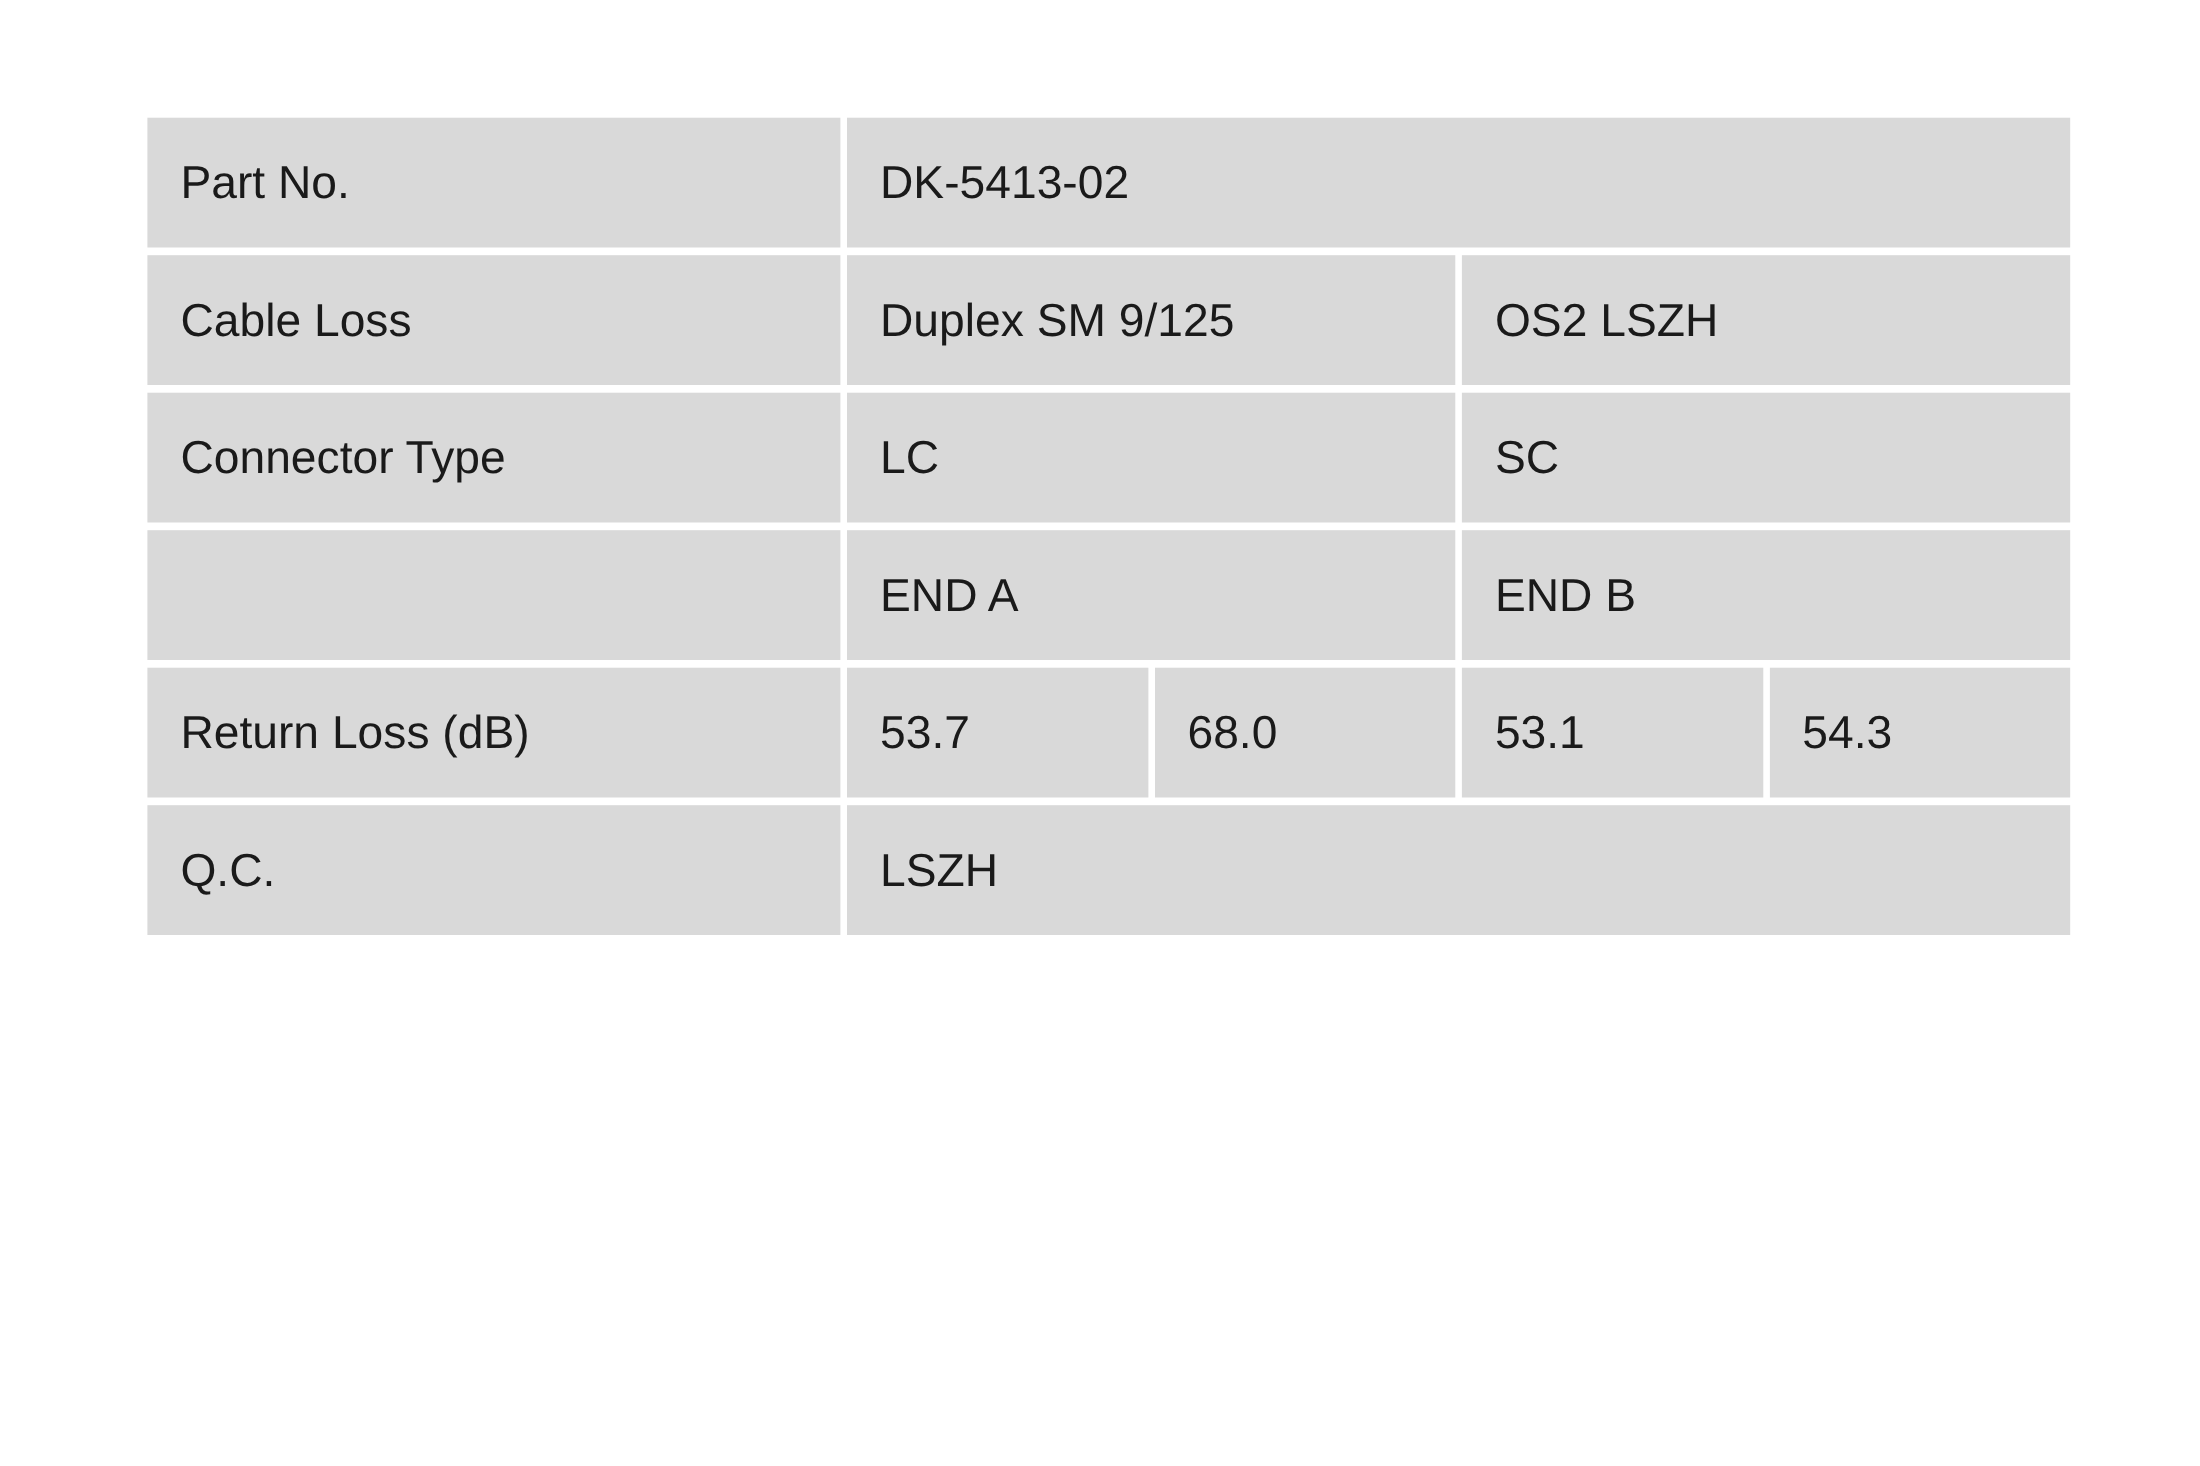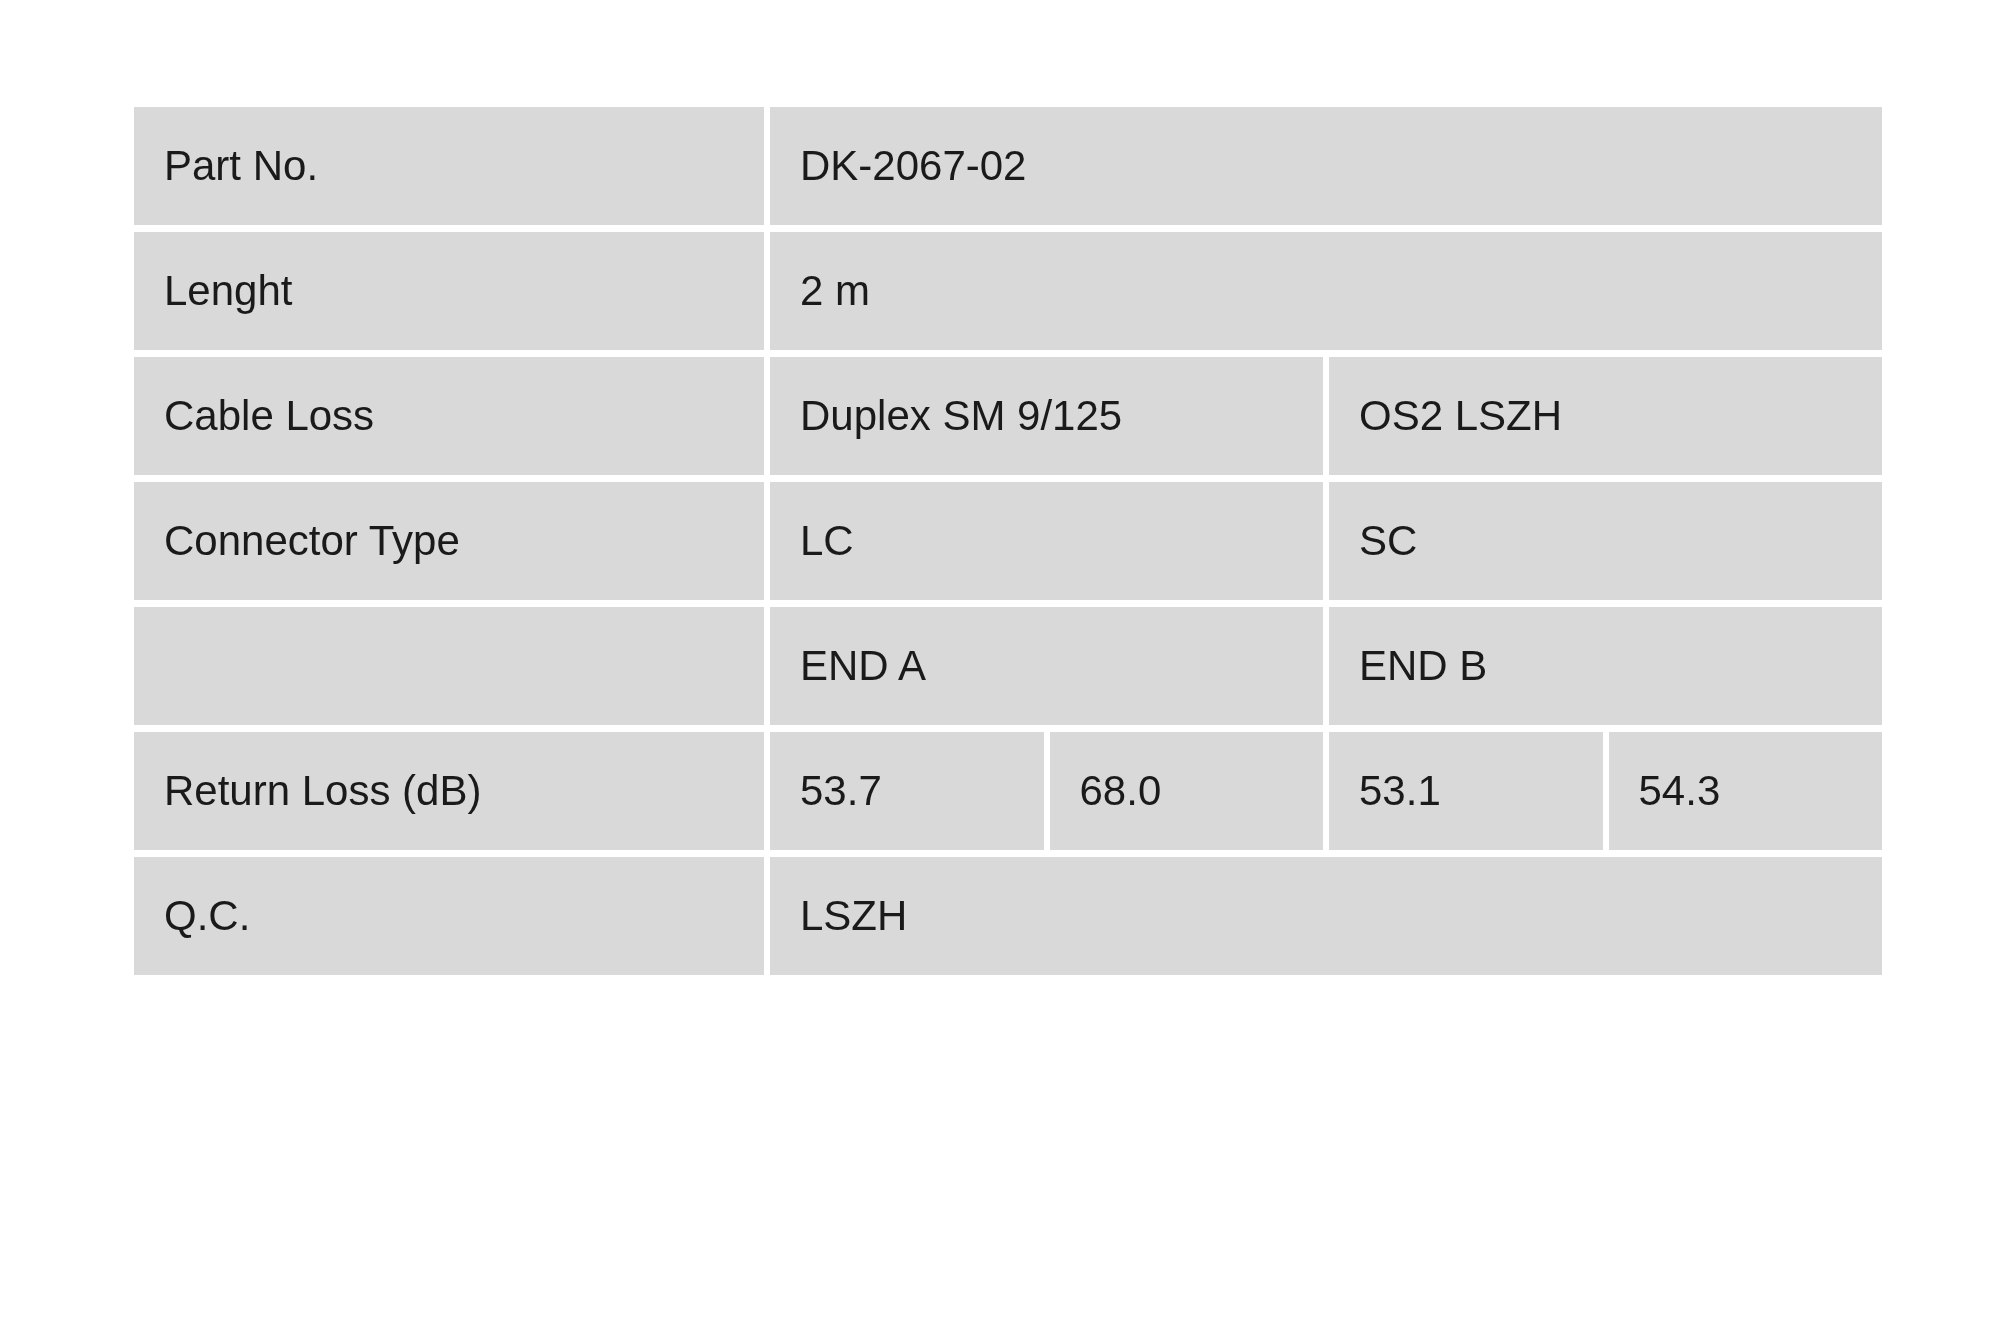--- a/index.html
+++ b/index.html
@@ -56,27 +56,23 @@
 </style>
 </head>
 <body>
 
 <div class="sheet">
   <table class="spec-table">
     <tbody>
 
       <tr>
         <td class="label-cell">Part No.</td>
-        <td colspan="4">DK-2067-02</td>
+        <td colspan="4">DK-5413-02</td>
       </tr>
 
-      <tr>
-        <td class="label-cell">Lenght</td>
-        <td colspan="4">2 m</td>
-      </tr>
 
       <tr>
         <td class="label-cell">Cable Loss</td>
         <td class="half" colspan="2">Duplex SM 9/125</td>
         <td class="half" colspan="2">OS2 LSZH</td>
       </tr>
 
       <tr>
         <td class="label-cell">Connector Type</td>
         <td class="half" colspan="2">LC</td>

